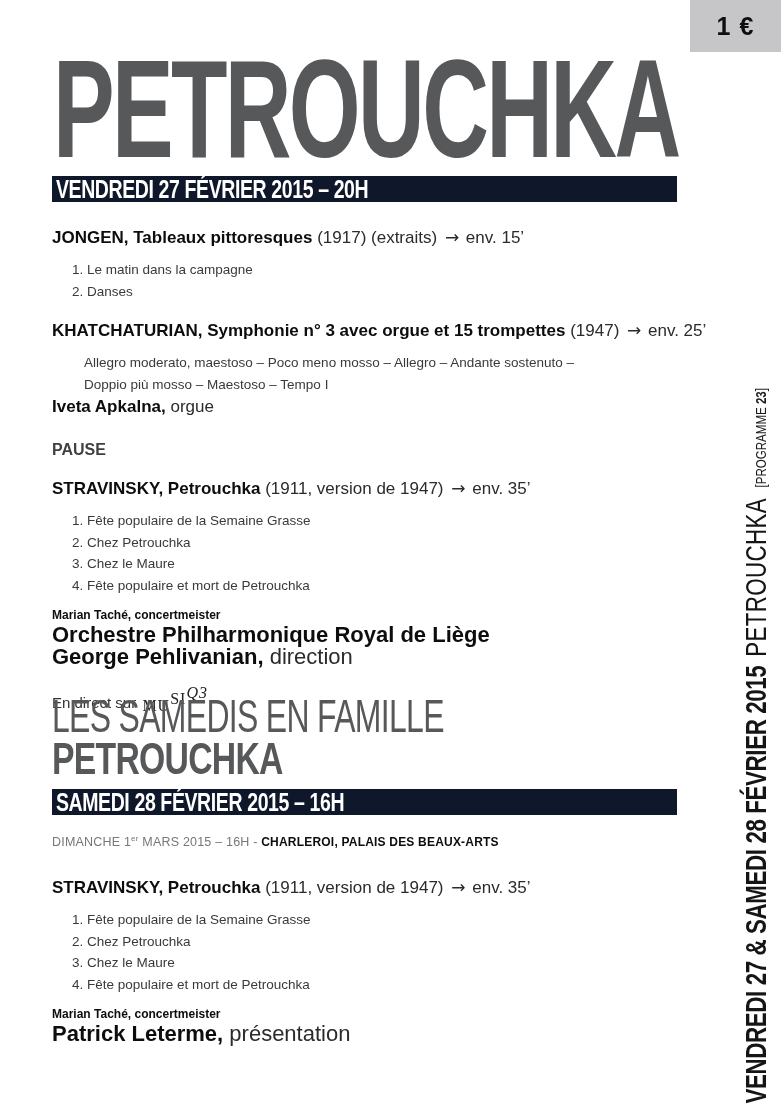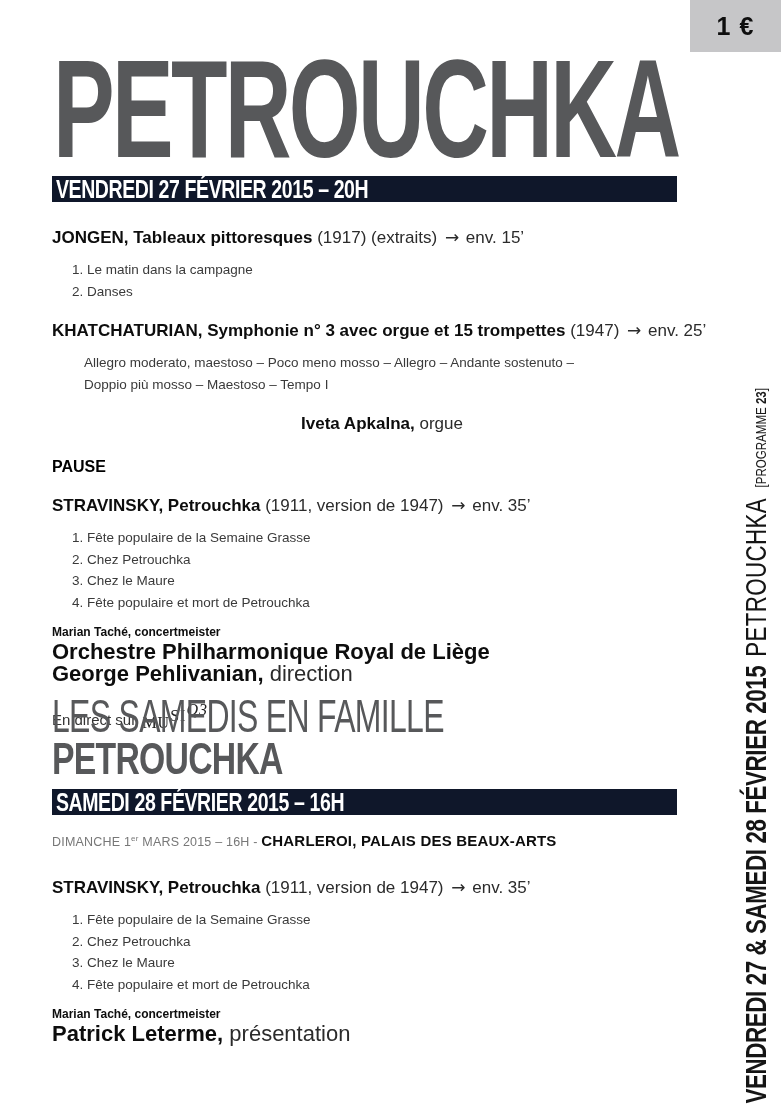--- a/index.html
+++ b/index.html
@@ -49,25 +49,25 @@
   .arrow { font-family:"DejaVu Sans", sans-serif; color:#2b2b2b; padding:0 2px 0 3px; }
   .work-duration { color:#2b2b2b; }
 
   .plist { margin:3px 0 0 0; padding:0; list-style:none; }
   .plist li { line-height:21.5px; padding-left:20px; }
   .num { display:inline-block; width:15px; }
 
   .tempo { margin-left:32px; line-height:22px; }
   .tempo-first { margin-top:3px; }
 
-  .soloist { margin-top:17px; font-size:17px; line-height:22px; color:#141414;text-align:center; }
+  .soloist { margin-top:0; font-size:17px; line-height:22px; color:#141414; }
   .name-b { font-weight:700; color:#0d0d0d; }
   .role-r { color:#2b2b2b; }
 
-  .pause-label { margin-top:22px; font-size:16px; font-weight:700; color:#000000; line-height:20px; }
+  .pause-label { margin-top:22px; font-size:16px; font-weight:700; color:#404040; line-height:20px; }
 
   .credits { margin-top:10px; }
   .credit-sm { font-size:12px; font-weight:700; color:#0d0d0d; line-height:18px; }
   .credit-lg { font-size:22px; font-weight:700; color:#0d0d0d; line-height:22px; }
   .credit-lg .role-r { font-weight:400; }
 
   .broadcast { margin-top:26px; font-size:15px; color:#333; }
   .logo-seg { font-family:"Liberation Serif", serif; font-size:16px; letter-spacing:1px; color:#222; }
   .logo-mu { position:relative; top:3px; margin-left:2px; }
   .logo-si { position:relative; top:-4px; }
@@ -82,21 +82,21 @@
   }
   .second-title {
     position:absolute; top:736px; left:52px;
     font-size:45px; line-height:1; font-weight:700; color:#57585a;
     letter-spacing:-1px; white-space:nowrap;
     transform:scaleX(0.75); transform-origin:left top;
   }
 
   .extra-date { font-size:12.5px; color:#777; letter-spacing:0.2px; line-height:18px; white-space:nowrap; }
   .extra-date sup { font-size:8px; }
-  .venue { color:#0d0d0d; font-weight:700; font-size:15px; }
+  .venue { color:#0d0d0d; font-weight:700; font-size:12px; }
 
   
   .side-banner {
     position:absolute; top:388px; right:44px; height:38px; line-height:38px;
     white-space:nowrap; color:#151515;
     transform:rotate(-90deg) scaleX(0.77); transform-origin:top right;
   }
   .side-dates { font-weight:700; font-size:29px; letter-spacing:-0.5px; }
   .side-title { font-weight:400; font-size:29px; letter-spacing:0.5px; margin-left:7px; }
   .side-prog { font-size:15px; margin-left:9px; color:#1a1a1a; }

